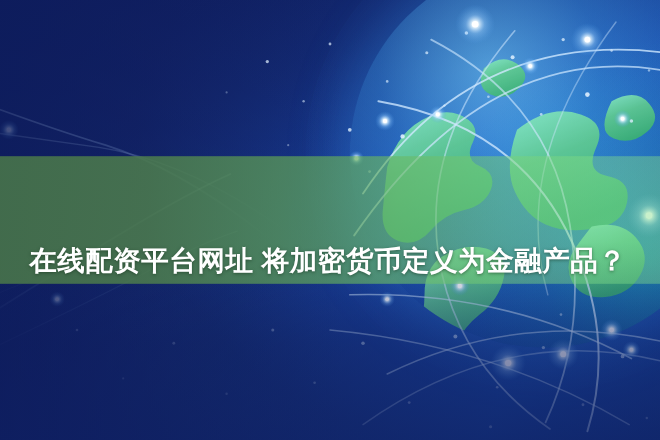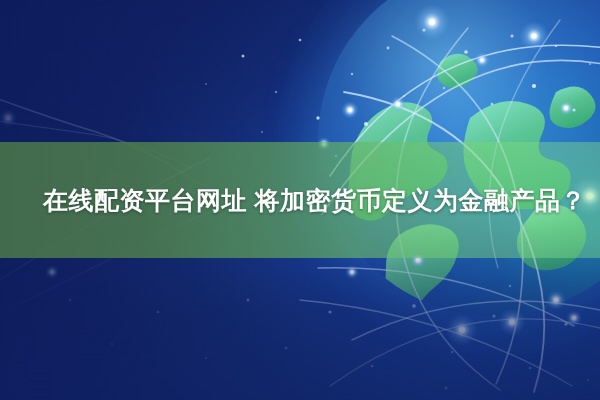--- a/index.html
+++ b/index.html
@@ -126,21 +126,21 @@
   }
 
   
   #headline {
     position: absolute;
     left: 0;
     top: 142px;
     width: 600px;
     height: 116px;
     display: flex;
-    flex-direction: column;
+    flex-direction: row;
     align-items: flex-end;
     justify-content: center;
     box-sizing: border-box;
     padding: 0 14px 0 10px;
   }
   .hl-line {
     color: #ffffff;
     font-size: 25px;
     font-weight: bold;
     line-height: 42px;

